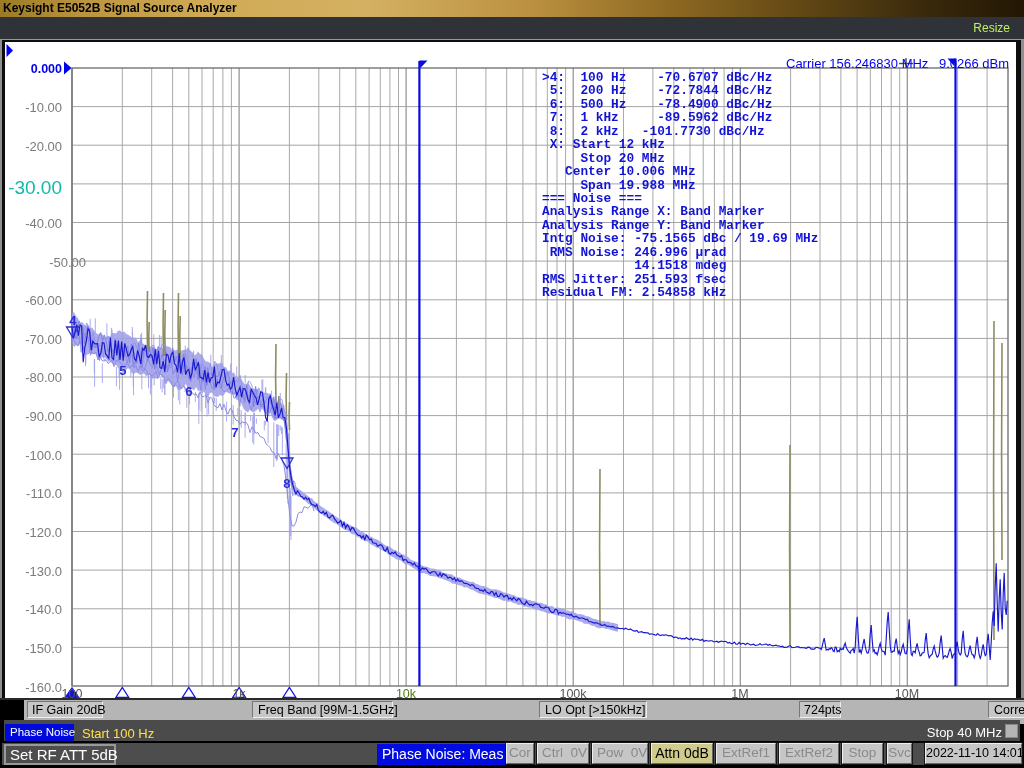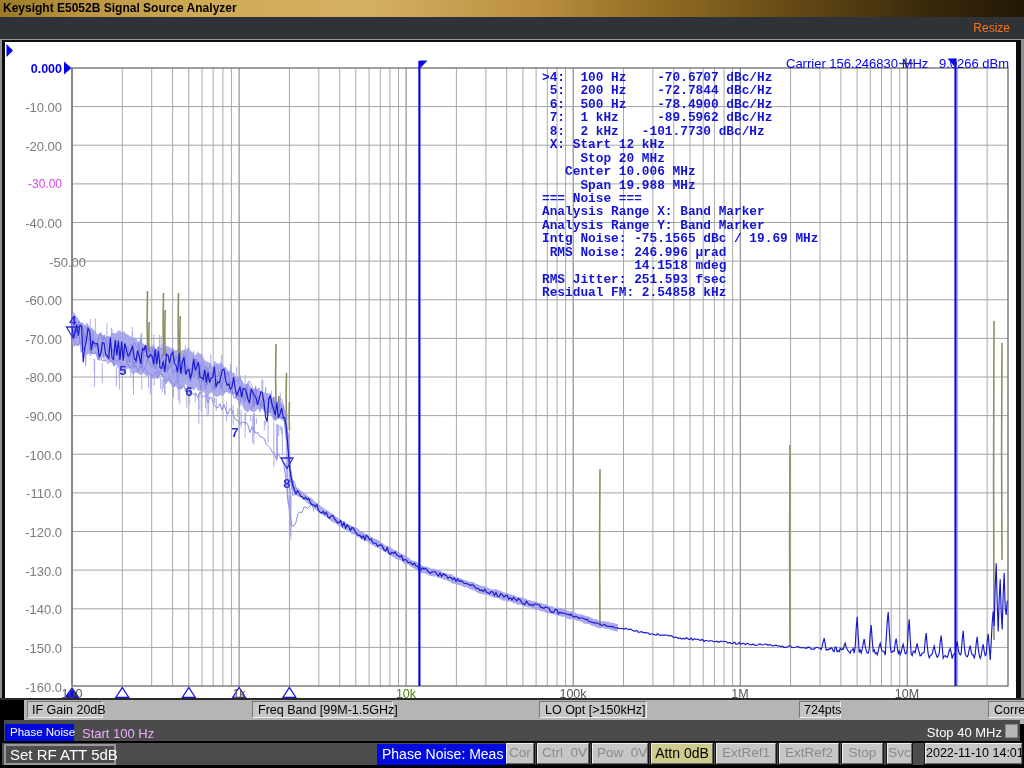--- a/index.html
+++ b/index.html
@@ -5,21 +5,21 @@
 .abs{position:absolute;white-space:nowrap;}
 span{white-space:nowrap;}
 </style></head>
 <body>
 
 <div class="abs" style="left:0;top:0;width:1024px;height:17px;background:linear-gradient(90deg,#9a7a24 0%,#bb9440 8%,#d0aa55 20%,#d4b062 36%,#bb9040 52%,#8f6a22 65%,#634815 78%,#3a2a0c 90%,#231705 100%);">
 <span style="position:absolute;left:3px;top:1px;font-size:12px;font-weight:bold;color:#000;">Keysight E5052B Signal Source Analyzer</span>
 </div>
 
 <div class="abs" style="left:0;top:17px;width:1024px;height:22px;background:#2f3338;">
-<span style="position:absolute;right:14px;top:4px;font-size:12px;color:#f97316;">Resize</span>
+<span style="position:absolute;right:14px;top:4px;font-size:12px;color:#bef264;">Resize</span>
 </div>
 
 <div class="abs" style="left:0;top:39px;width:1024px;height:659px;background:#0d0d0d;">
 <div class="abs" style="left:0;top:0;width:2px;height:659px;background:#8f8f8f;"></div>
 <div class="abs" style="left:1021px;top:0;width:3px;height:659px;background:#8f8f8f;"></div>
 <div class="abs" style="left:0;top:0;width:1024px;height:1px;background:#999;"></div>
 <div class="abs" style="left:5px;top:3px;width:1011px;height:656px;background:#fff;"></div>
 </div>
 
 <div class="abs" style="left:0;top:0;width:1024px;height:768px;">
@@ -126,21 +126,21 @@
       <path d="M6.5,44 L13,50.5 L6.5,57 Z" fill="#0000f2"></path>
     </svg>
 <div class="abs" style="left:786px;top:56px;color:#0000f2;font-size:13px;">Carrier 156.246830 MHz</div>
 <div class="abs" style="left:939px;top:56px;color:#0000f2;font-size:13px;">9.0266 dBm</div>
 <svg class="abs" style="left:0;top:0" width="90" height="90">
       <path d="M64,61.5 L71.5,68 L64,74.5 Z" fill="#0000ee"></path>
     </svg>
 <div style="position:absolute;right:962px;top:62px;color:#0000ee;font-weight:bold;font-size:12.5px;">0.000</div>
 <div style="position:absolute;right:962px;top:100px;color:#7b7b7b;font-size:13px;">-10.00</div>
 <div style="position:absolute;right:962px;top:139px;color:#7b7b7b;font-size:13px;">-20.00</div>
-<div style="position:absolute;right:962px;top:177px;color:#d946ef;font-size:12px;">-30.00</div>
+<div style="position:absolute;right:962px;top:177px;color:#14b8a6;font-size:19px;">-30.00</div>
 <div style="position:absolute;right:962px;top:216px;color:#7b7b7b;font-size:13px;">-40.00</div>
 <div style="position:absolute;right:938px;top:255px;color:#7b7b7b;font-size:13px;">-50.00</div>
 <div style="position:absolute;right:962px;top:293px;color:#7b7b7b;font-size:13px;">-60.00</div>
 <div style="position:absolute;right:962px;top:332px;color:#7b7b7b;font-size:13px;">-70.00</div>
 <div style="position:absolute;right:962px;top:370px;color:#7b7b7b;font-size:13px;">-80.00</div>
 <div style="position:absolute;right:962px;top:409px;color:#7b7b7b;font-size:13px;">-90.00</div>
 <div style="position:absolute;right:962px;top:448px;color:#7b7b7b;font-size:13px;">-100.0</div>
 <div style="position:absolute;right:962px;top:486px;color:#7b7b7b;font-size:13px;">-110.0</div>
 <div style="position:absolute;right:962px;top:525px;color:#7b7b7b;font-size:13px;">-120.0</div>
 <div style="position:absolute;right:962px;top:564px;color:#7b7b7b;font-size:13px;">-130.0</div>
@@ -160,21 +160,21 @@
 <div class="abs" style="left:4px;top:700px;width:1016px;height:24px;background:#b5b5b5;margin-left:20px;">
 <div class="abs" style="left:3px;top:1px;width:76px;height:17px;background:#c6c6c6;border:1px solid;border-color:#777 #eee #eee #777;font-size:12.5px;color:#000;padding:1px 0 0 4px;">IF Gain 20dB</div>
 <div class="abs" style="left:228px;top:1px;width:141px;height:17px;background:#c6c6c6;border:1px solid;border-color:#777 #eee #eee #777;font-size:12.5px;color:#000;padding:1px 0 0 5px;">Freq Band [99M-1.5GHz]</div>
 <div class="abs" style="left:515px;top:1px;width:108px;height:17px;background:#c6c6c6;border:1px solid;border-color:#777 #eee #eee #777;font-size:12.5px;color:#000;padding:1px 0 0 5px;">LO Opt [&gt;150kHz]</div>
 <div class="abs" style="left:775px;top:1px;width:42px;height:17px;background:#c6c6c6;border:1px solid;border-color:#777 #eee #eee #777;font-size:12.5px;color:#000;padding:1px 0 0 4px;">724pts</div>
 <div class="abs" style="left:964px;top:1px;width:52px;height:17px;background:#c6c6c6;border:1px solid;border-color:#777 #eee #eee #777;font-size:12.5px;color:#000;padding:1px 0 0 5px;">Corre 5</div>
 </div>
 
 <div class="abs" style="left:4px;top:720px;width:1016px;height:21px;background:#4b4b4b;">
 <div class="abs" style="left:1px;top:4px;width:69px;height:17px;background:#0009dc;color:#fff;font-size:11.5px;padding:2px 0 0 5px;text-align:center;">Phase Noise</div>
-<span class="abs" style="left:78px;top:6px;color:#f0abfc;font-size:13px;">Start 100 Hz</span>
+<span class="abs" style="left:78px;top:6px;color:#fde047;font-size:13px;">Start 100 Hz</span>
 <span class="abs" style="right:18px;top:5px;color:#fff;font-size:13px;">Stop 40 MHz</span>
 <div class="abs" style="left:1001px;top:4px;width:13px;height:14px;background:#b5b5b5;border:1px solid #888;"></div>
 </div>
 
 <div class="abs" style="left:0;top:741px;width:1024px;height:27px;background:#000;">
 <div class="abs" style="left:2px;top:2px;width:1020px;height:22px;background:#4d4d4d;"></div>
 <div class="abs" style="left:4px;top:3px;width:112px;height:21px;background:#4d4d4d;border:2px solid #999;color:#fff;font-size:15px;padding:0 0 0 4px;">Set RF ATT 5dB</div>
 <div class="abs" style="left:377px;top:3px;width:128px;height:21px;background:#000be0;color:#fff;font-size:14px;padding:2px 0 0 5px;">Phase Noise: Meas</div>
 <div class="abs" style="left:506px;top:2px;width:28px;height:21px;background:#c6c6c6;border:1px solid;border-color:#eee #666 #666 #eee;outline:1px solid #151515;color:#8a8a8a;font-size:13.5px;text-align:center;padding-top:1px;">Cor</div>
 <div class="abs" style="left:537px;top:2px;width:52px;height:21px;background:#c6c6c6;border:1px solid;border-color:#eee #666 #666 #eee;outline:1px solid #151515;color:#8a8a8a;font-size:13.5px;padding:1px 0 0 4px;">Ctrl&nbsp;&nbsp;0V</div>

